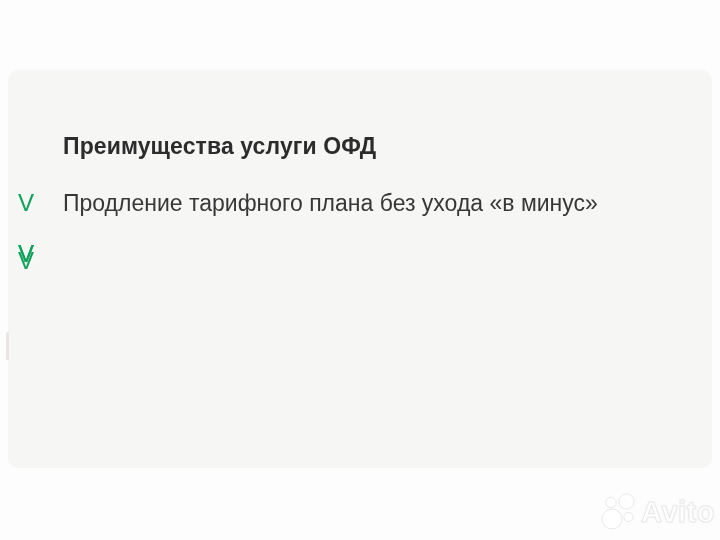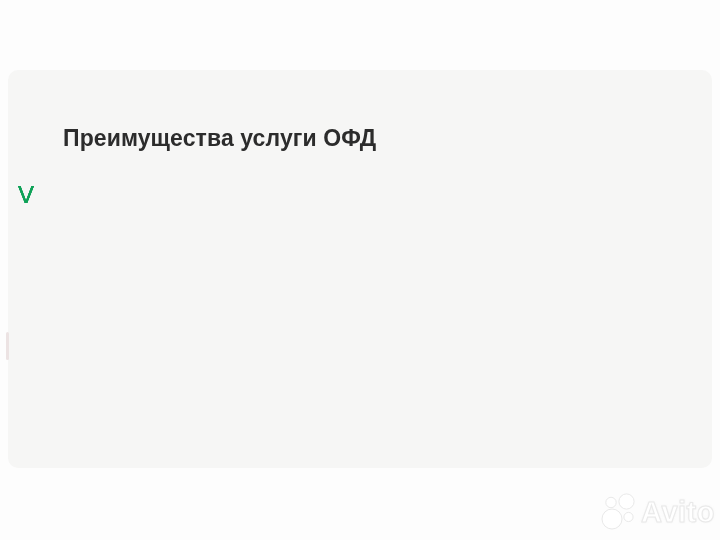--- a/index.html
+++ b/index.html
@@ -13,21 +13,21 @@
   .card{
     position:absolute;
     left:8px;top:70px;
     width:704px;height:398px;
     background:#f6f6f5;
     border-radius:10px;
     box-sizing:border-box;
     padding-top:46px;
   }
   .title{
-    margin:8px 0 0 55px;
+    margin:16px 0 0 55px;
     font-size:23px;
     line-height:28px;
     font-weight:bold;
     color:#2c2c2c;
     letter-spacing:0.1px;
   }
   .benefits{
     list-style:none;
     margin:28px 0 0 0;
     padding:0;
@@ -87,20 +87,21 @@
 <body>
 
 <div class="page">
 
   <div class="card">
     <h1 class="title">Преимущества услуги ОФД</h1>
 
     <ul class="benefits">
       <li>
         <span class="check">V</span>
+        <span class="text">Продление тарифного плана без ухода «в минус»</span>
       </li>
       <li>
         <span class="check">V</span>
       </li>
       <li>
         <span class="check">V</span>
       </li>
       <li>
         <span class="check">V</span>
       </li>

